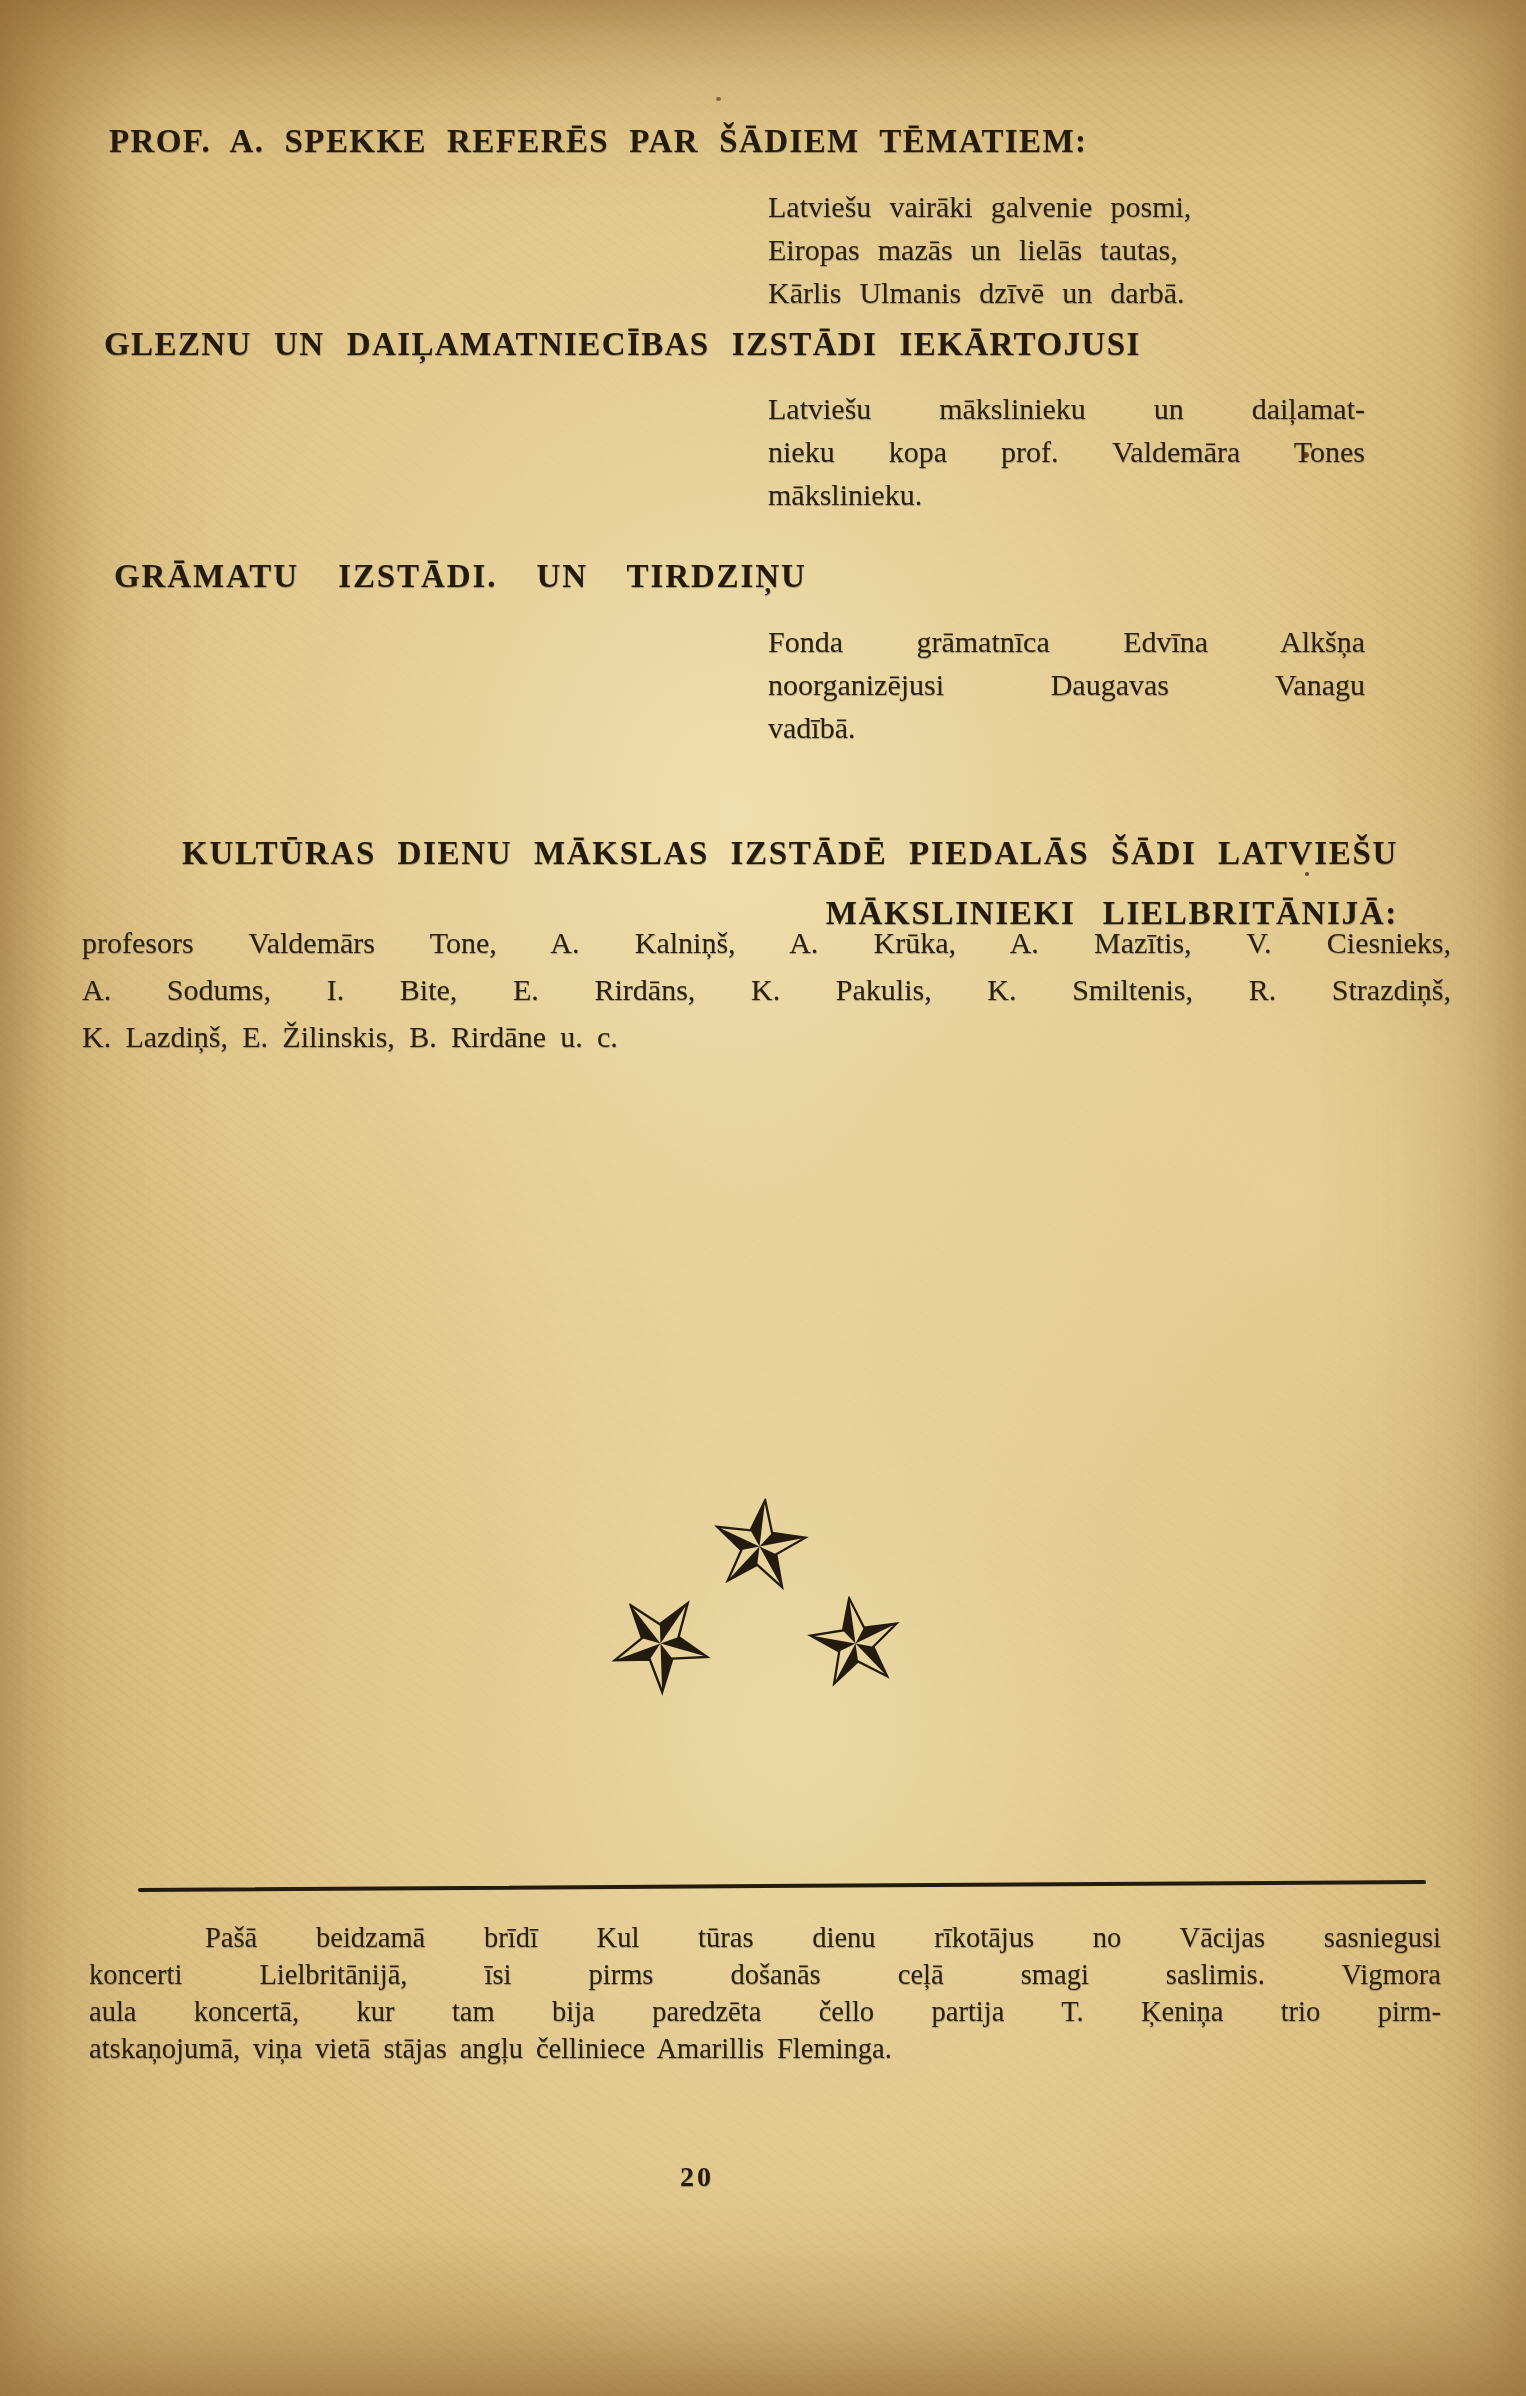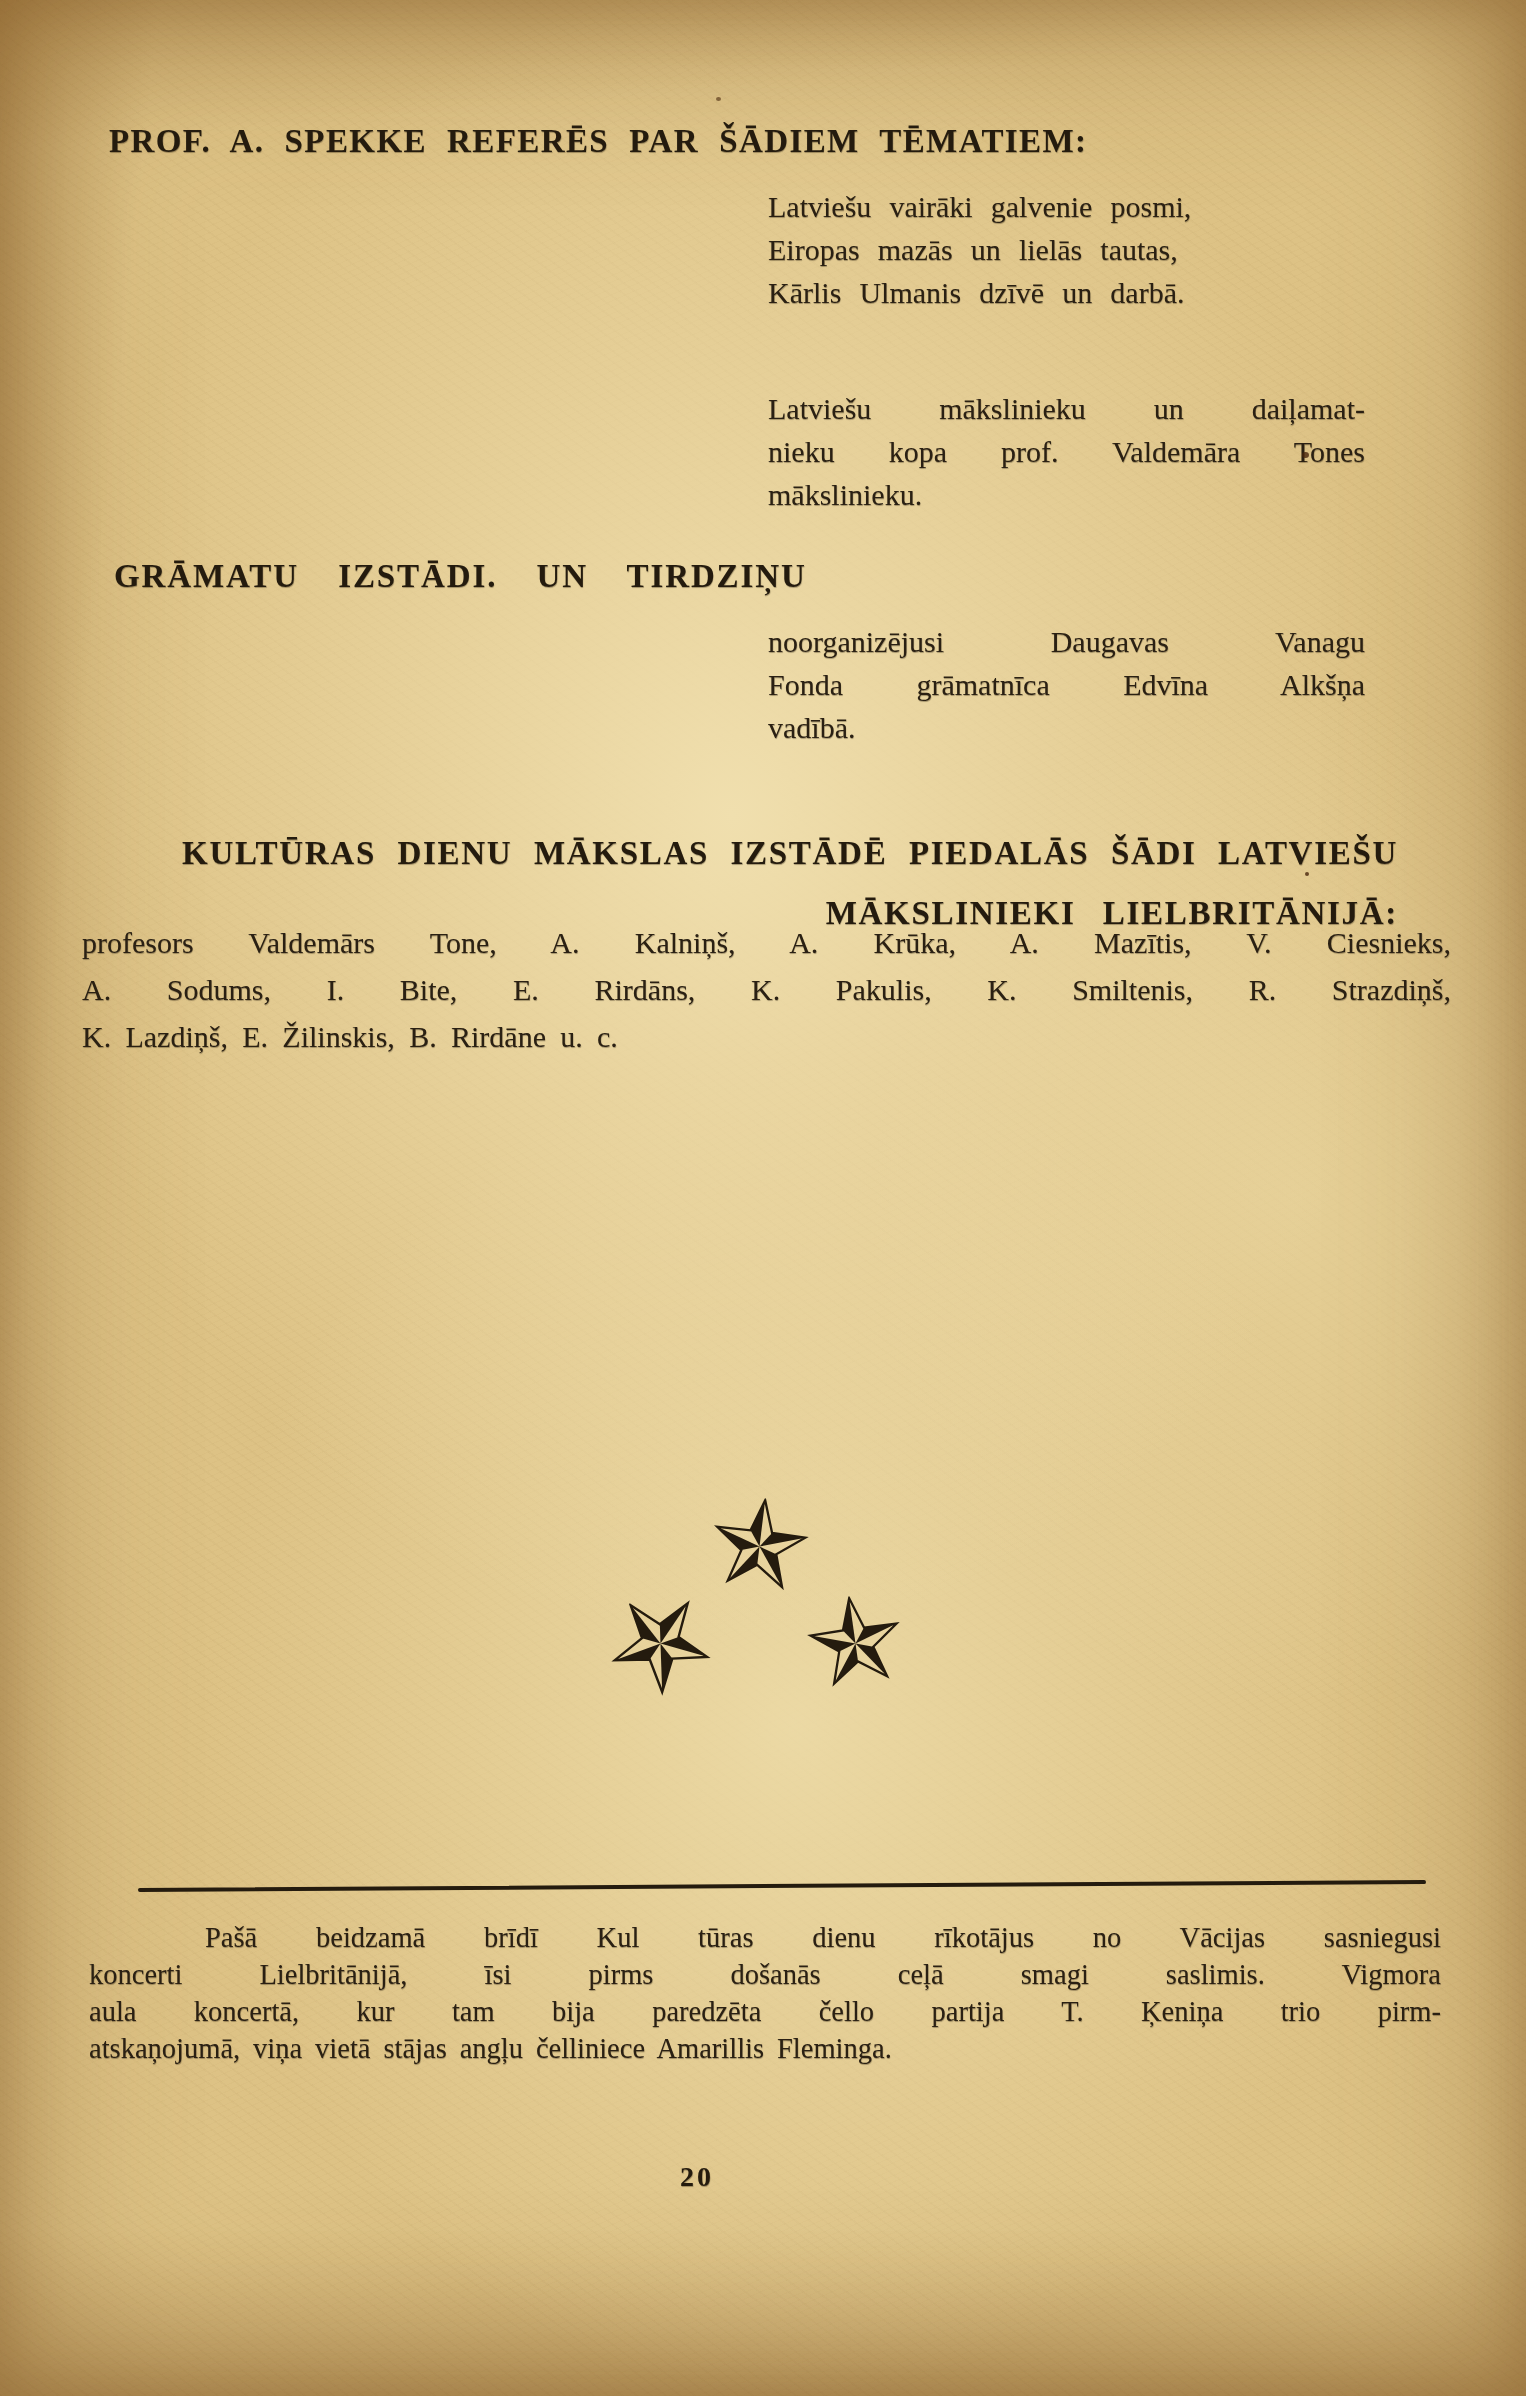--- a/index.html
+++ b/index.html
@@ -74,32 +74,33 @@
 <div class="page">
 
   <div class="txt hd hd1">PROF. A. SPEKKE REFERĒS PAR ŠĀDIEM TĒMATIEM:</div>
 
   <div class="wrap indent b1">
     <span class="ln">Latviešu vairāki galvenie posmi,</span>
     <span class="ln">Eiropas mazās un lielās tautas,</span>
     <span class="ln">Kārlis Ulmanis dzīvē un darbā.</span>
   </div>
 
+  <div class="txt hd hd2">GLEZNU UN DAIĻAMATNIECĪBAS IZSTĀDI IEKĀRTOJUSI</div>
 
   <div class="wrap indent b2">
     <span class="ln j">Latviešu mākslinieku un daiļamat-</span>
     <span class="ln j">nieku kopa prof. Valdemāra Tones</span>
     <span class="ln">mākslinieku.</span>
   </div>
 
   <div class="txt hd hd3">GRĀMATU IZSTĀDI. UN TIRDZIŅU</div>
 
   <div class="wrap indent b3">
+    <span class="ln j">Fonda grāmatnīca Edvīna Alkšņa</span>
     <span class="ln j">noorganizējusi Daugavas Vanagu</span>
-    <span class="ln j">Fonda grāmatnīca Edvīna Alkšņa</span>
     <span class="ln">vadībā.</span>
   </div>
 
   <div class="wrap hd hd4">
     <span class="ln l1">KULTŪRAS DIENU MĀKSLAS IZSTĀDĒ PIEDALĀS ŠĀDI LATVIEŠU</span>
     <span class="ln l2">MĀKSLINIEKI LIELBRITĀNIJĀ:</span>
   </div>
 
   <div class="wrap artists">
     <span class="ln j">profesors Valdemārs Tone, A. Kalniņš, A. Krūka, A. Mazītis, V. Ciesnieks,</span>

